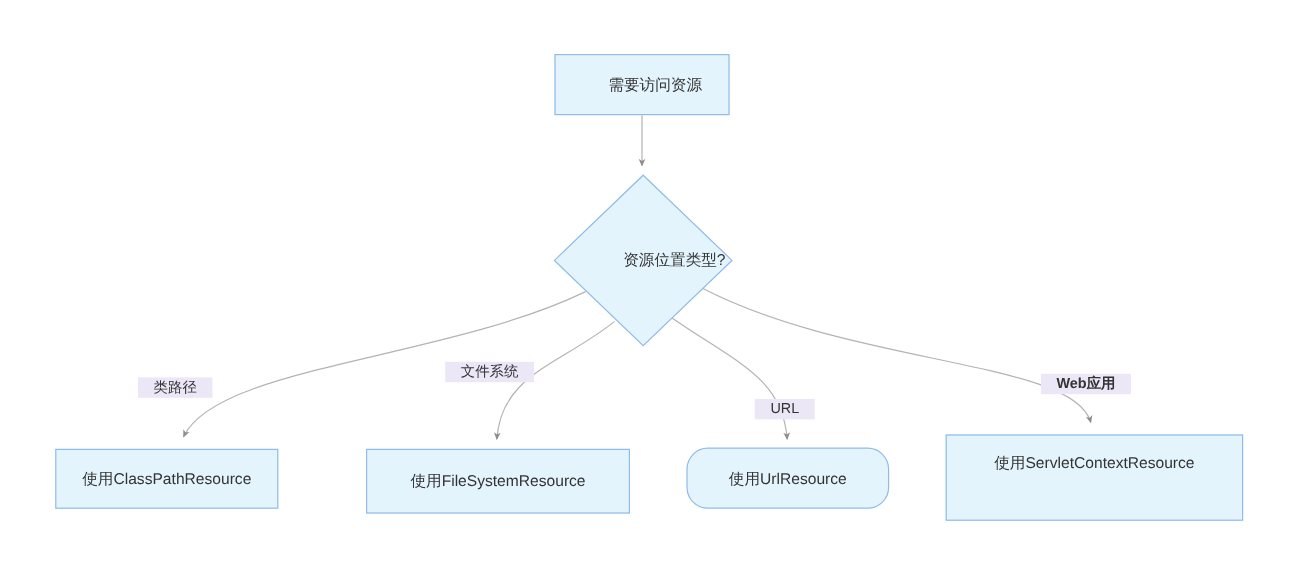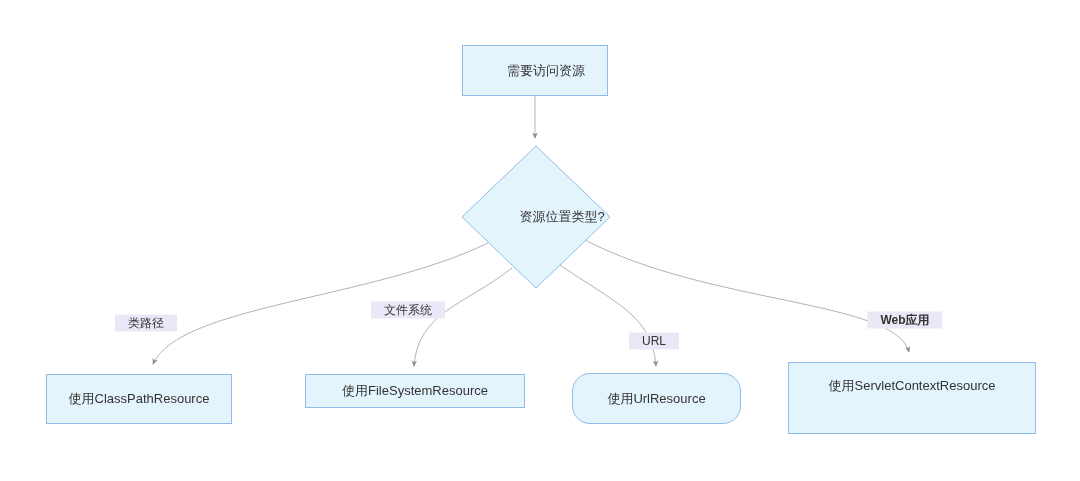--- a/index.html
+++ b/index.html
@@ -89,21 +89,21 @@
 
   <div class="edge-label" style="left:146px; top:323px;">类路径</div>
   <div class="edge-label" style="left:408px; top:310px;">文件系统</div>
   <div class="edge-label" style="left:654px; top:341px;">URL</div>
   <div class="edge-label" style="left:905px; top:320px;font-weight:bold;">Web应用</div>
 
   <div class="node" style="left:46px; top:374px; width:186px; height:50px;">
     <span>使用ClassPathResource</span>
   </div>
 
-  <div class="node" style="left:305px; top:374px; width:220px; height:34px;">
+  <div class="node" style="left:305px; top:374px; width:220px; height:54px;">
     <span>使用FileSystemResource</span>
   </div>
 
   <div class="node" style="left:572px; top:373px; width:169px; height:51px;border-radius:18px;">
     <span>使用UrlResource</span>
   </div>
 
   <div class="node top-align" style="left:788px; top:362px; width:248px; height:72px;">
     <span>使用ServletContextResource</span>
   </div>

